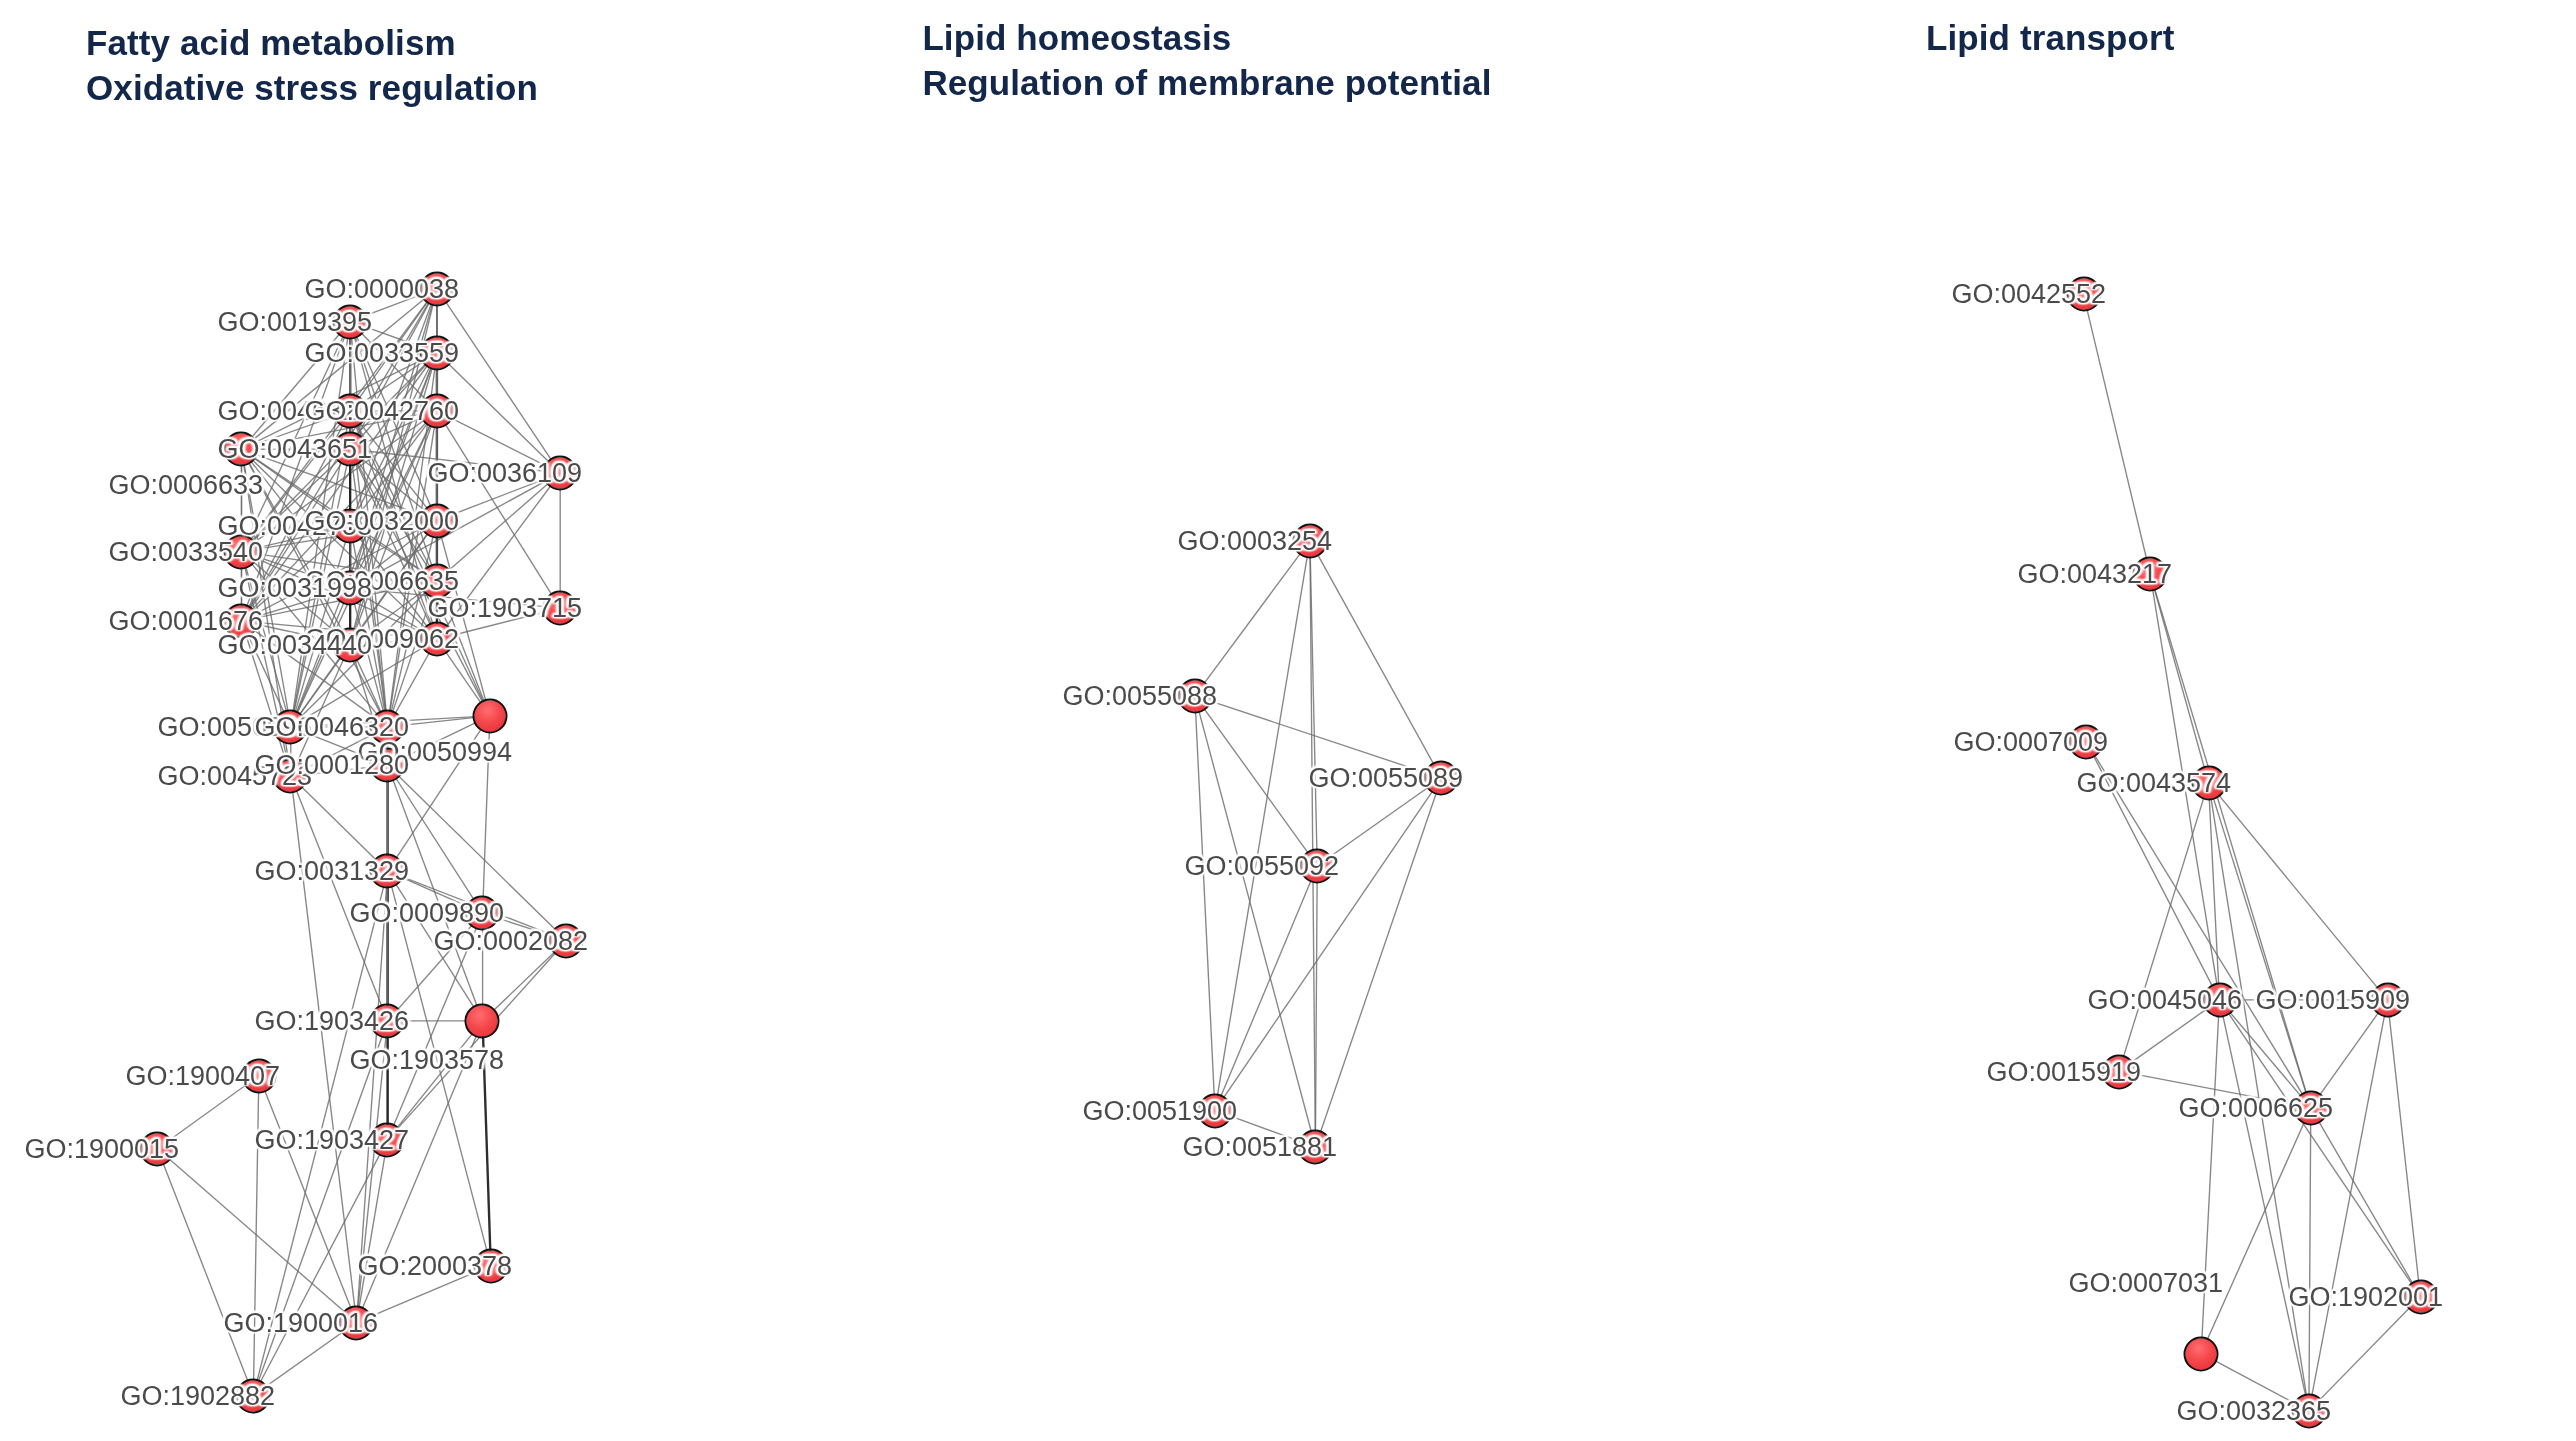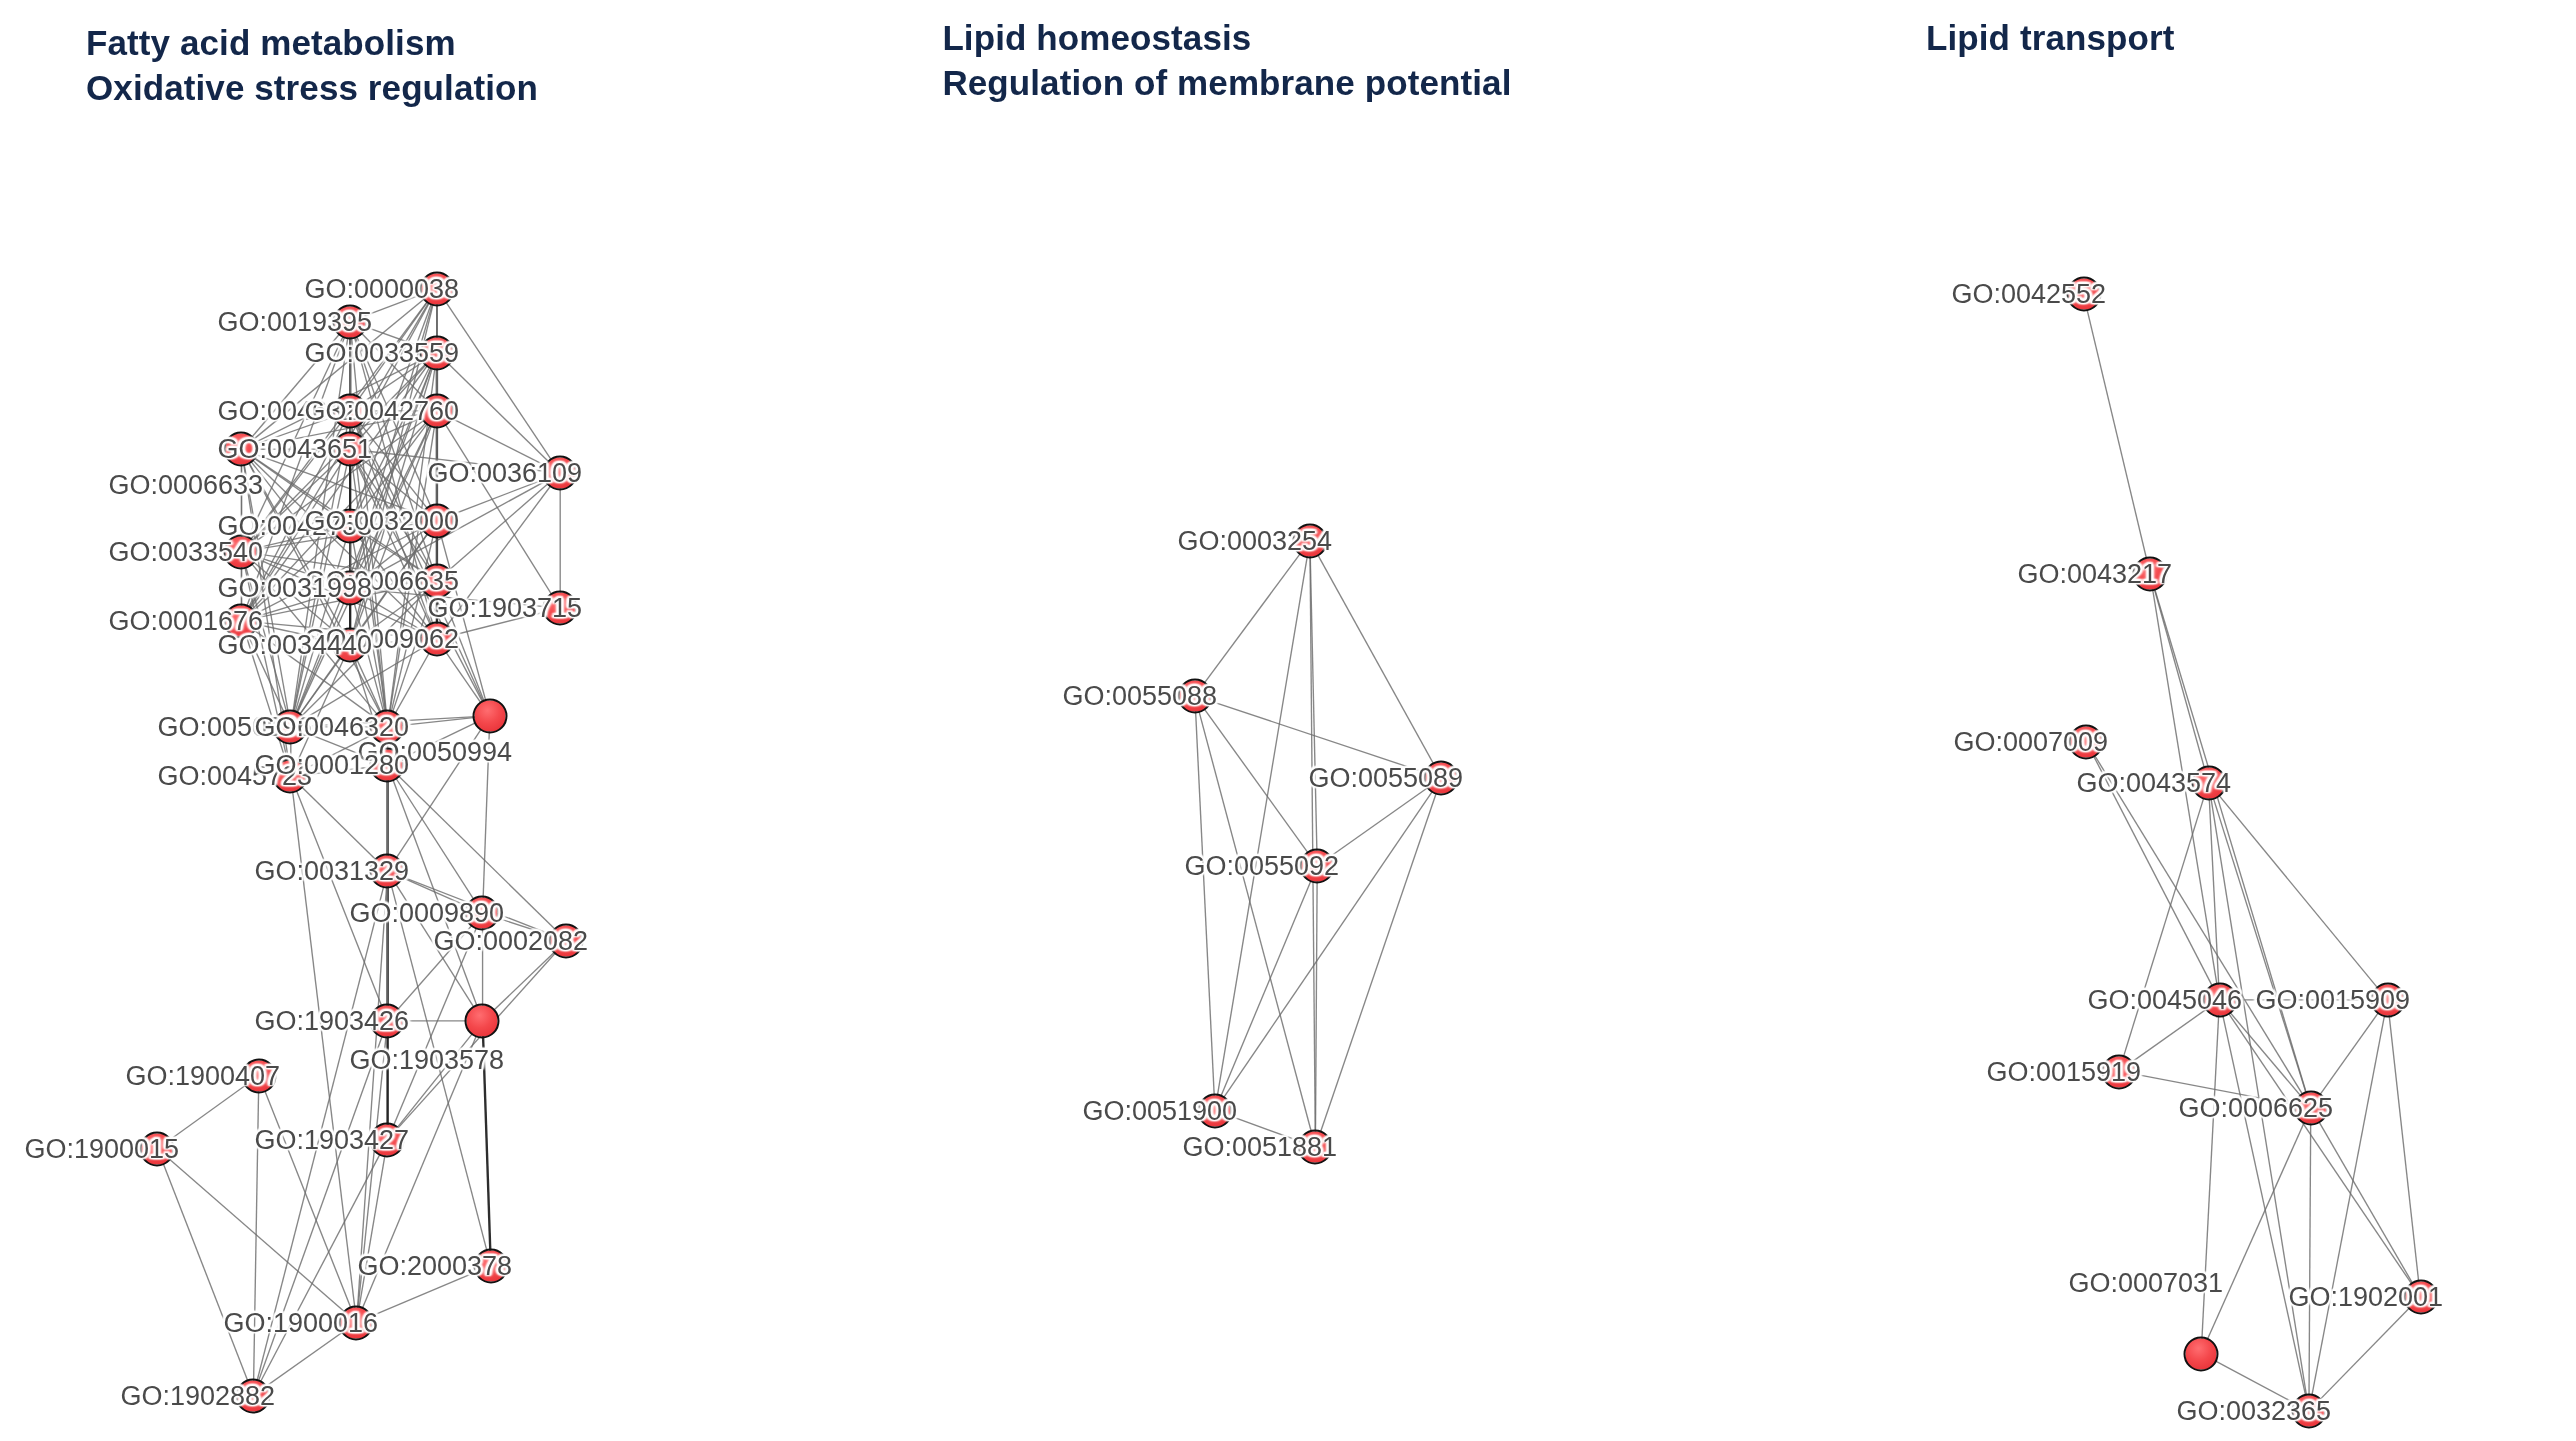--- a/index.html
+++ b/index.html
@@ -53,21 +53,21 @@
 </head>
 <body>
 
 <div class="panel" style="left:0;width:913px;">
   <div class="panel-title" style="left:42px;top:21px;margin-left:44px;">
     <span class="t1">Fatty acid metabolism</span>
     <span class="t2">Oxidative stress regulation</span>
   </div>
 </div>
 
-<div class="panel" style="left:926px;width:959px;">
+<div class="panel" style="left:906px;width:959px;">
   <div class="panel-title" style="left:16.4px;top:16.4px;">
     <span class="t1">Lipid homeostasis</span>
     <span class="t2">Regulation of membrane potential</span>
   </div>
 </div>
 
 <div class="panel" style="left:1873px;width:703px;">
   <div class="panel-title" style="left:53px;top:16.4px;">
     <span class="t1">Lipid transport</span>
   </div>

